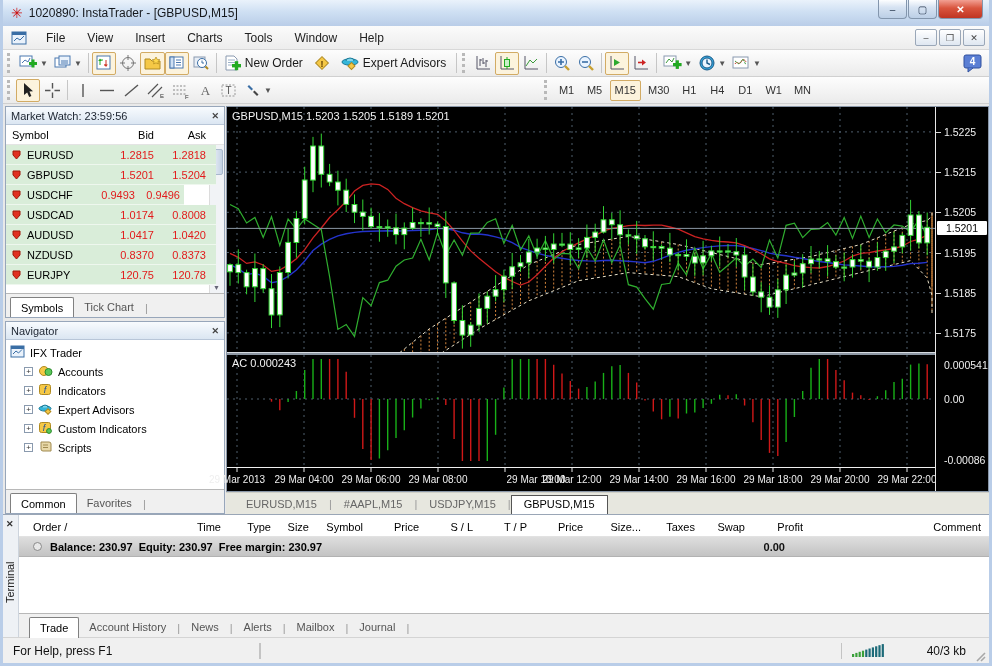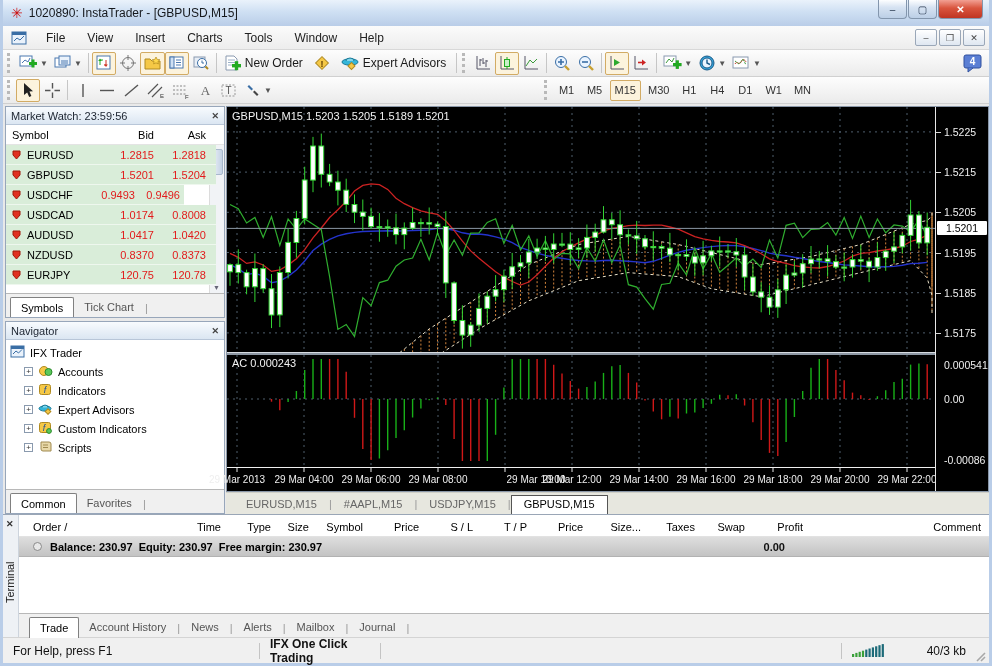--- a/index.html
+++ b/index.html
@@ -1042,21 +1042,20 @@
         <span class="mtab">Mailbox</span>
         <span class="mtab-sep">|</span>
         <span class="mtab">Journal</span>
         <span class="mtab-sep">|</span>
       </div>
   </div>
 
   <div class="statusbar">
     <div class="sb-seg sb-help">For Help, press F1</div>
     <div class="sb-sep"></div>
-    <div class="sb-seg sb-trade">IFX One Click Trading</div>
     <div class="sb-sep"></div>
     <div class="sb-seg sb-fill"></div>
     <div class="sb-sep"></div>
     <div class="sb-seg sb-net">
       <svg width="34" height="16" id="signal-bars">
           <rect x="0" y="11" width="2.2" height="3" fill="#3aa03a"></rect>
           <rect x="3.3" y="9.9" width="2.2" height="4.1" fill="#3aa03a"></rect>
           <rect x="6.6" y="8.8" width="2.2" height="5.2" fill="#3aa03a"></rect>
           <rect x="9.899999999999999" y="7.699999999999999" width="2.2" height="6.300000000000001" fill="#3aa03a"></rect>
           <rect x="13.2" y="6.6" width="2.2" height="7.4" fill="#1c6a78"></rect>

